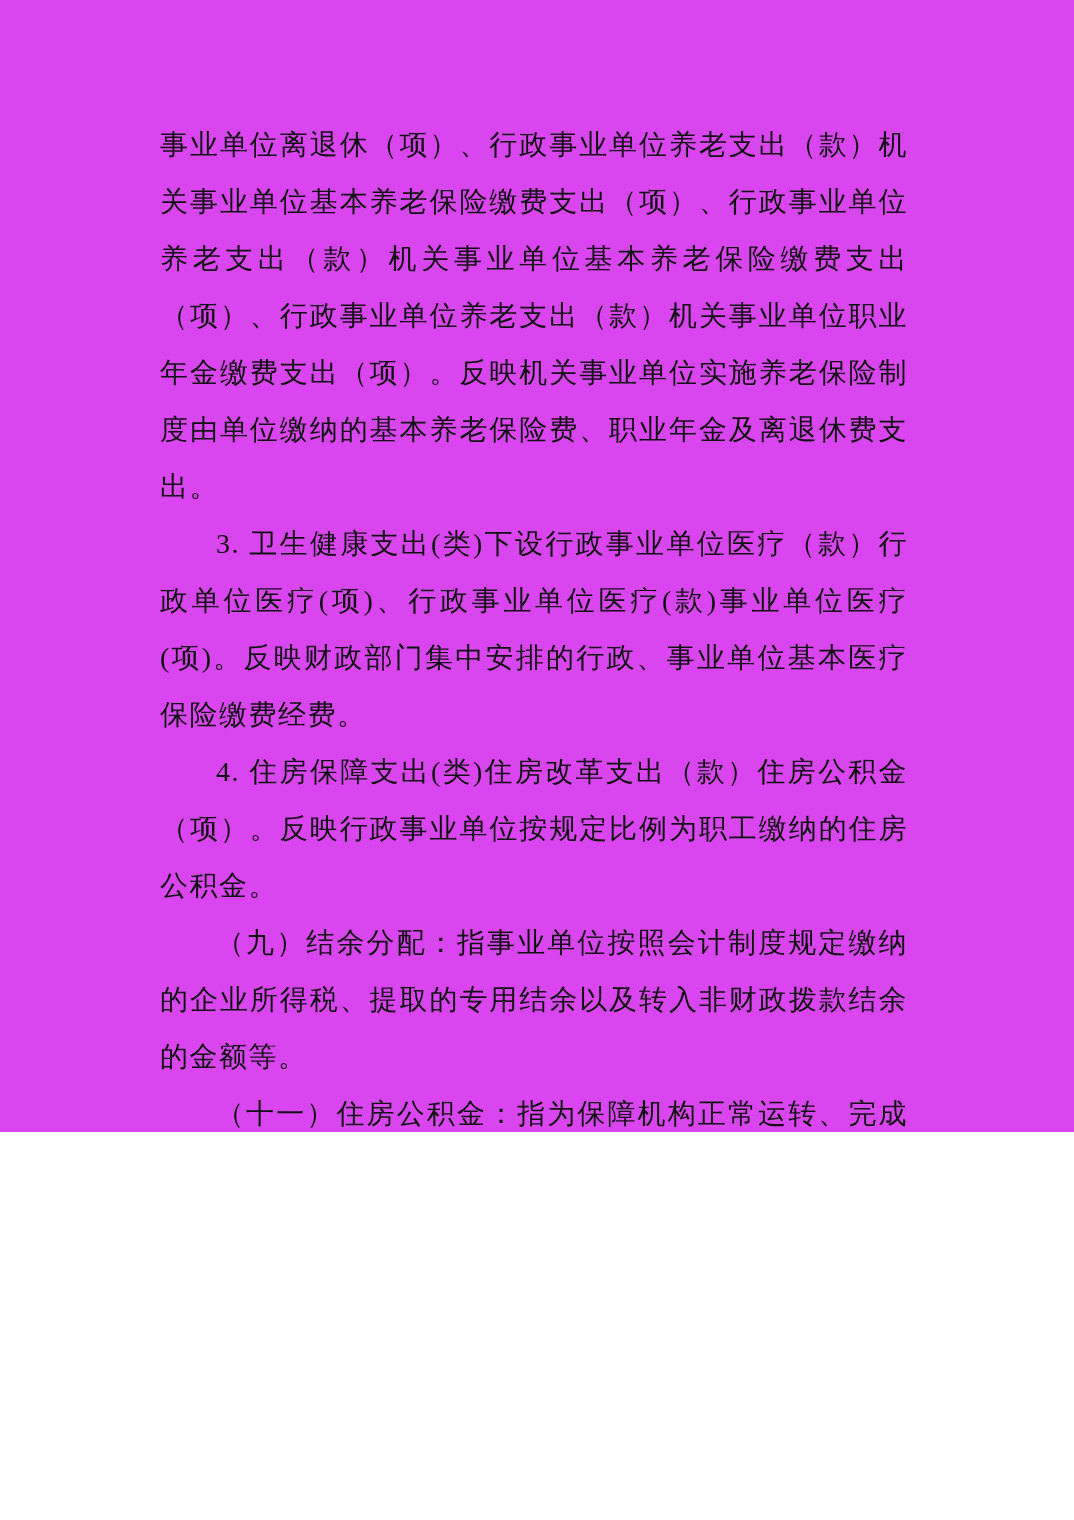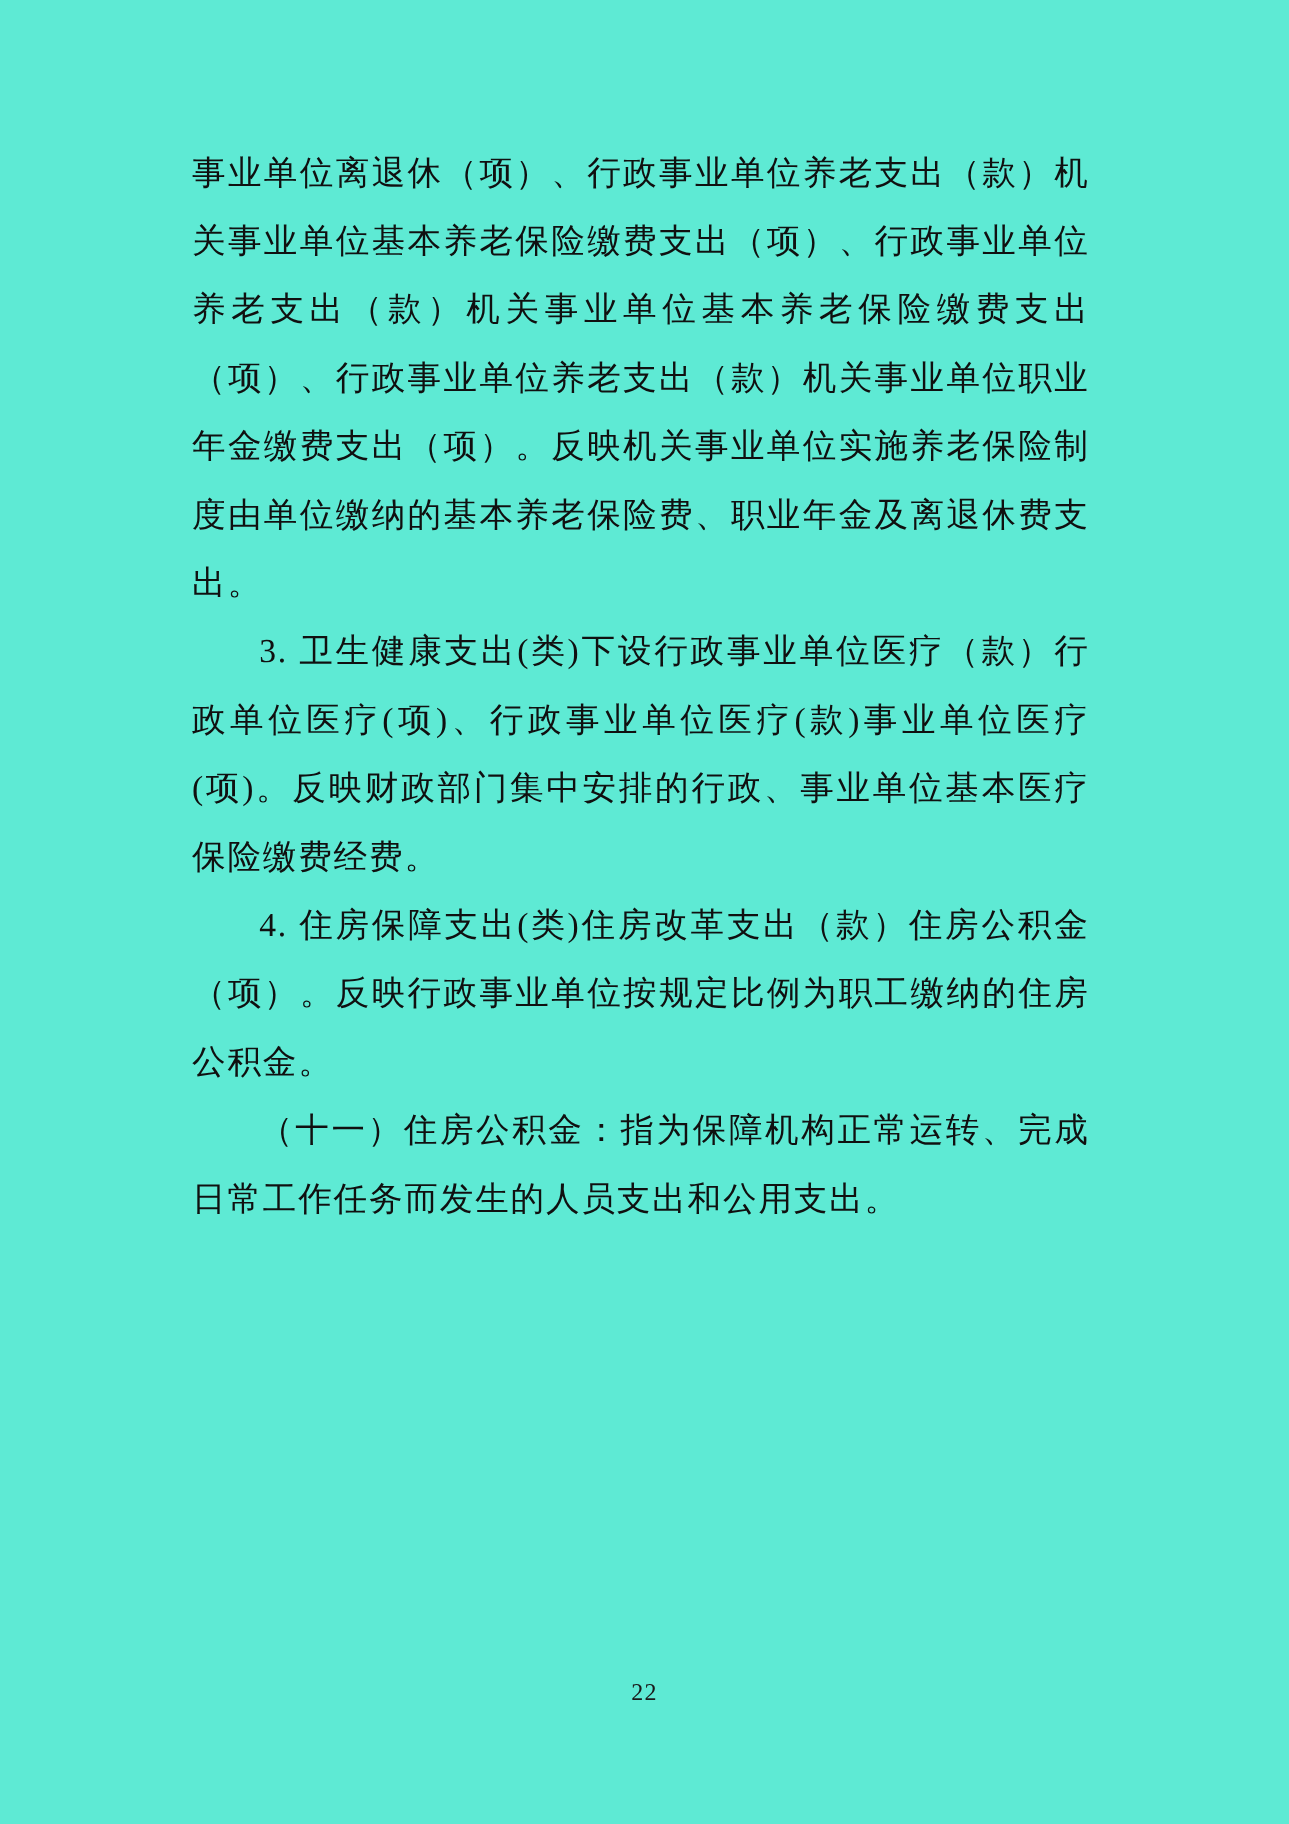--- a/index.html
+++ b/index.html
@@ -3,22 +3,22 @@
 <meta charset="utf-8">
 <style>
   html, body {
     margin: 0;
     padding: 0;
     background: #ffffff;
   }
   .page {
     position: relative;
     width: 1074px;
-    height: 1520px;
-    background: #5eead4;
+    height: 1132px;
+    background: #d946ef;
     overflow: hidden;
     font-family: "Liberation Serif", "DejaVu Serif", serif;
     color: #101010;
   }
   .content {
     position: absolute;
     left: 160px;
     top: 116px;
     width: 748px;
   }
@@ -47,16 +47,17 @@
   }
 </style>
 </head>
 <body>
 
 <div class="page">
   <div class="content">
     <p class="para">事业单位离退休（项）、行政事业单位养老支出（款）机关事业单位基本养老保险缴费支出（项）、行政事业单位养老支出（款）机关事业单位基本养老保险缴费支出（项）、行政事业单位养老支出（款）机关事业单位职业年金缴费支出（项）。反映机关事业单位实施养老保险制度由单位缴纳的基本养老保险费、职业年金及离退休费支出。</p>
     <p class="para indent">3. 卫生健康支出(类)下设行政事业单位医疗（款）行政单位医疗(项)、行政事业单位医疗(款)事业单位医疗(项)。反映财政部门集中安排的行政、事业单位基本医疗保险缴费经费。</p>
     <p class="para indent">4. 住房保障支出(类)住房改革支出（款）住房公积金（项）。反映行政事业单位按规定比例为职工缴纳的住房公积金。</p>
+    <p class="para indent">（九）结余分配：指事业单位按照会计制度规定缴纳的企业所得税、提取的专用结余以及转入非财政拨款结余的金额等。</p>
     <p class="para indent">（十一）住房公积金：指为保障机构正常运转、完成日常工作任务而发生的人员支出和公用支出。</p>
   </div>
   <div class="page-number">22</div>
 </div>
 
 </body></html>

